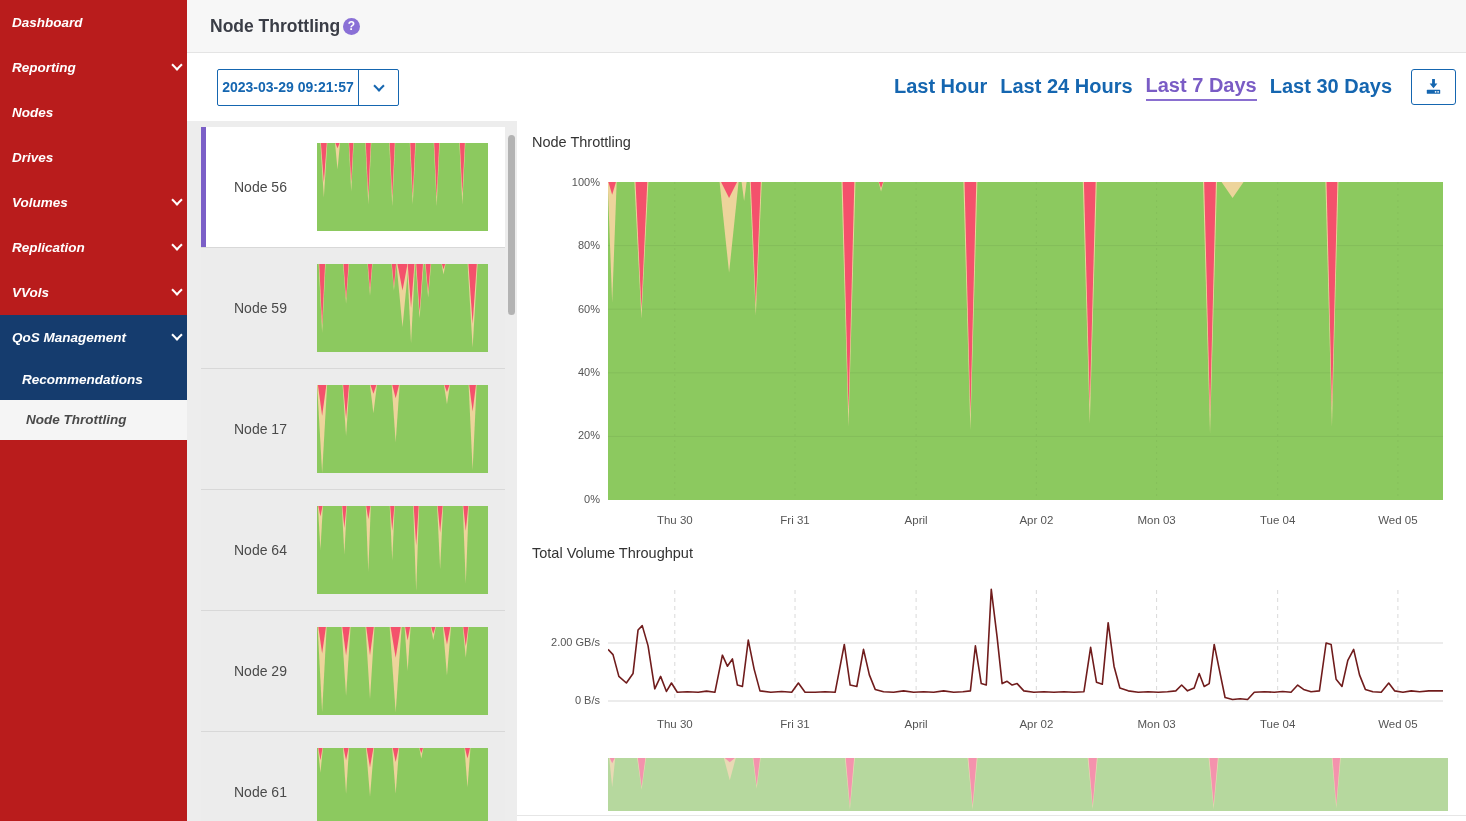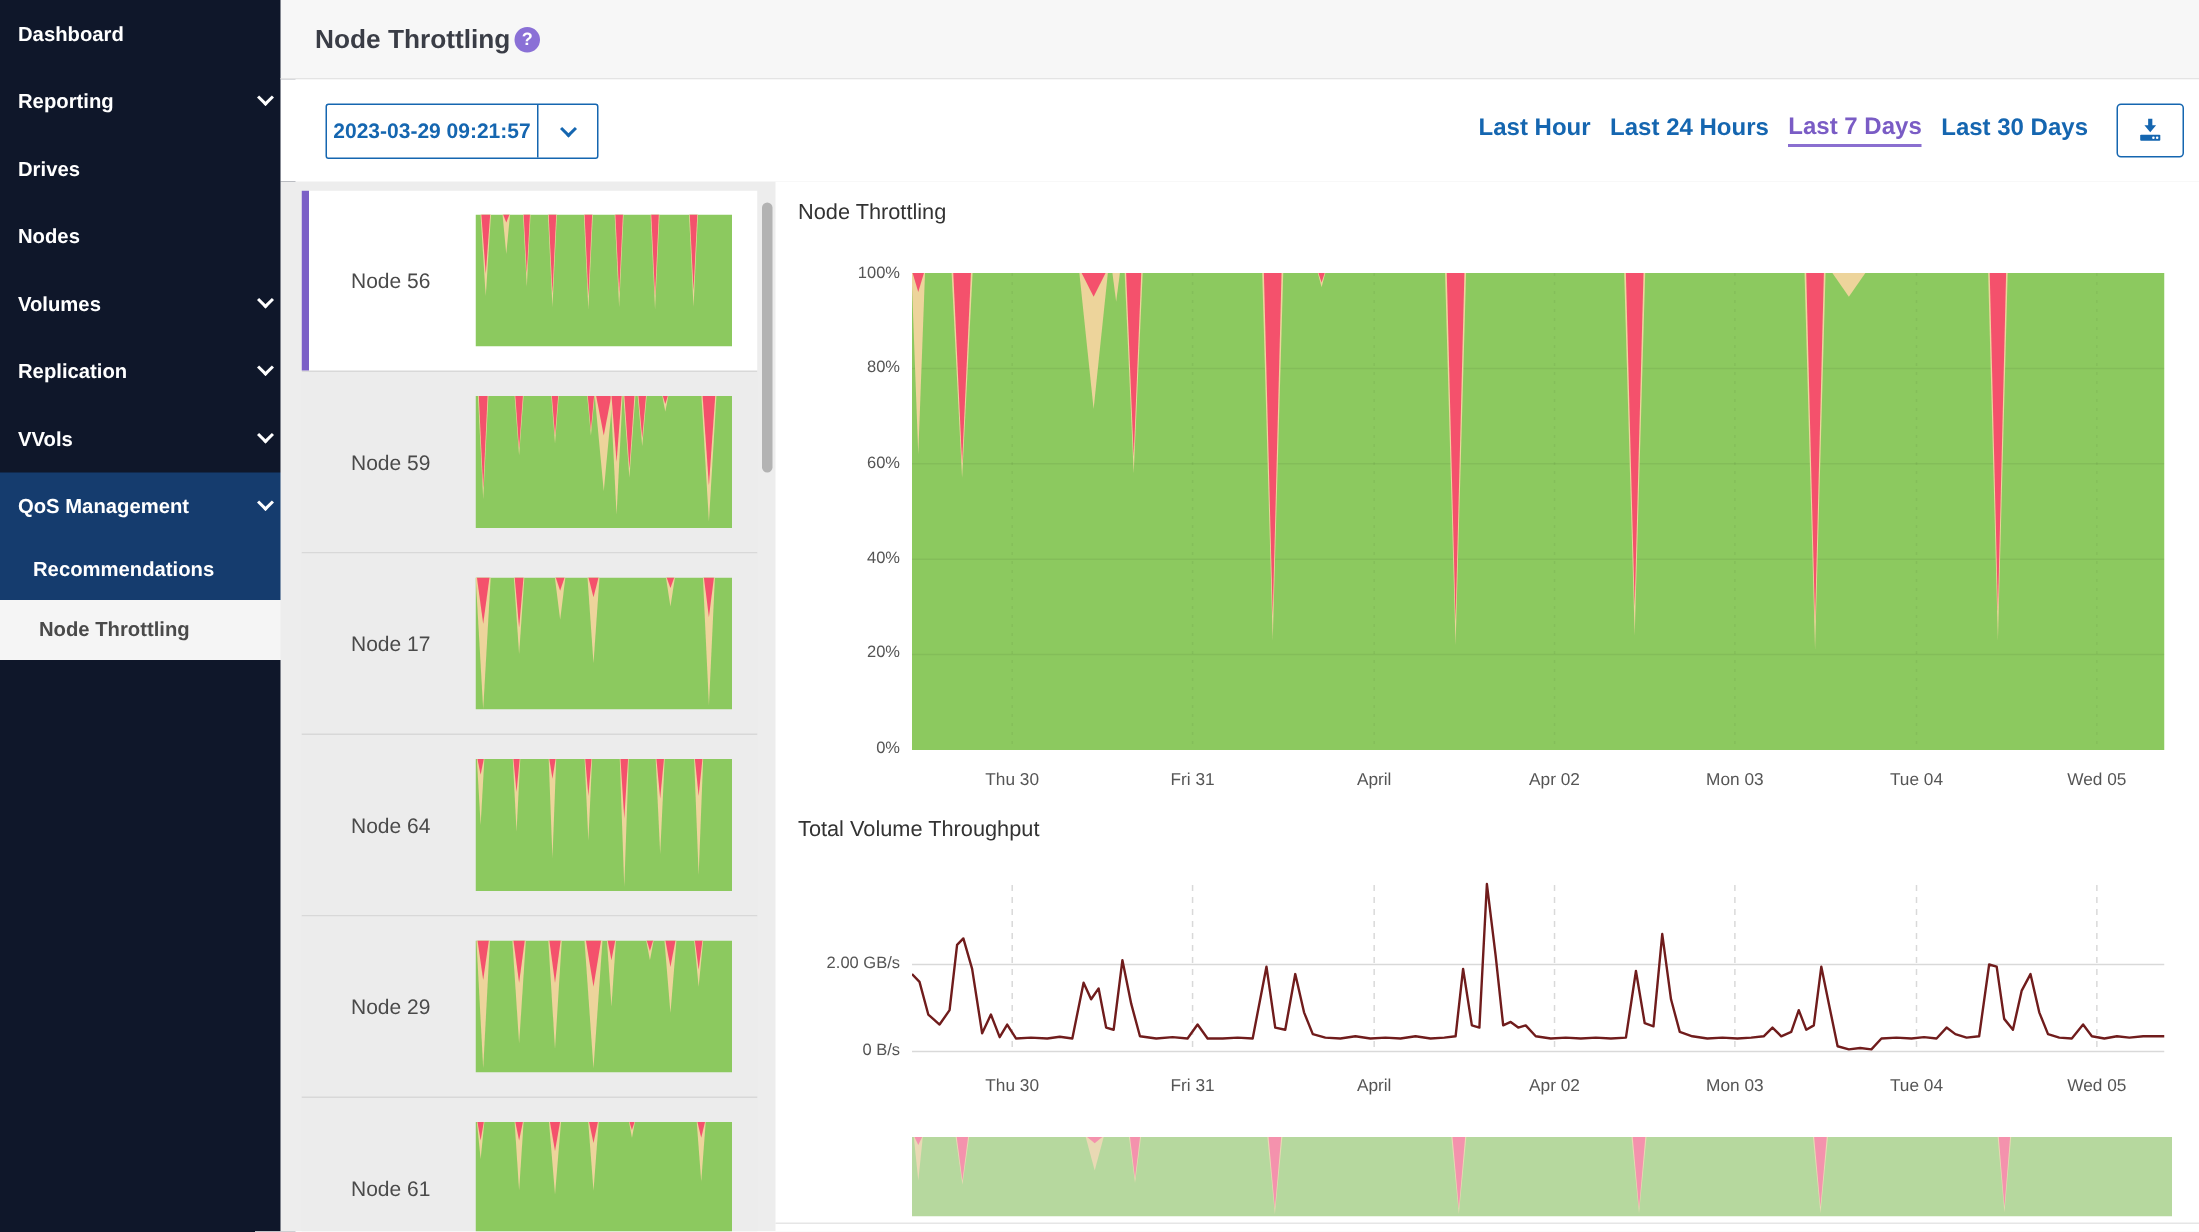--- a/index.html
+++ b/index.html
@@ -1,21 +1,21 @@
 <!DOCTYPE html>
 <html><head>
 <meta charset="utf-8">
 <style>
   * { margin:0; padding:0; box-sizing:border-box; }
   html,body { width:1466px; height:821px; overflow:hidden; background:#fff;
     font-family:"Liberation Sans", sans-serif; }
   #app { position:relative; width:1466px; height:821px; }
 
   
-  #sidebar { position:absolute; left:0; top:0; width:197px; height:821px; background:#0f172a; }
+  #sidebar { position:absolute; left:0; top:0; width:197px; height:821px; background:#b91c1c;font-style:italic; }
   .side-item { position:relative; height:45px; line-height:45px; padding-left:12px;
     color:#fff; font-size:13.5px; font-weight:700; cursor:pointer; }
   .qos-wrap { background:#153c6e; }
   .sub-item { position:relative; height:40px; line-height:40px; padding-left:22px;
     color:#fff; font-size:13.5px; font-weight:700; cursor:pointer; }
   .sub-item.selected { background:#f5f5f5; color:#4a4a4a; padding-left:26px; }
   .chev { display:inline-block; width:8px; height:8px; border:solid currentColor;
     border-width:0 2.5px 2.5px 0; transform:rotate(45deg); }
   .side-chev { position:absolute; right:16px; top:50%; margin-top:-7px; color:#fff; }
 
@@ -32,21 +32,21 @@
   #toolbar { position:absolute; left:187px; top:53px; width:1279px; height:68px; background:#fff; }
   .datebox { position:absolute; top:16px; height:37px; display:flex; border:1px solid #1566b0;
     border-radius:2px; background:#fff; cursor:pointer; }
   .dval { display:block; width:140px; text-align:center; line-height:35px; color:#1566b0;
     font-size:14px; font-weight:700; }
   .dchev { display:flex; width:40px; align-items:center; justify-content:center;
     border-left:1px solid #1566b0; color:#1566b0; }
   .dchev .chev { margin-top:-3px; }
   #ranges { position:absolute; right:74px; top:0; height:68px; display:flex;
     align-items:center; gap:13px; }
-  .range-link { font-size:16px; font-weight:700; color:#1566b0; cursor:pointer;
+  .range-link { font-size:20px; font-weight:700; color:#1566b0; cursor:pointer;
     padding-bottom:2px; }
   .range-link.selected { color:#7a5cc5; border-bottom:2px solid #8a6fd0; }
   #download-btn { position:absolute; right:10px; top:16px; width:45px; height:36px;
     background:#fff; border:1px solid #1566b0; border-radius:3px; cursor:pointer;
     display:flex; align-items:center; justify-content:center; }
 
   
   #content { position:absolute; left:187px; top:121px; width:1279px; height:700px;
     background:#ededed; overflow:hidden; }
 
@@ -74,22 +74,22 @@
   #panel-bottom-line { position:absolute; left:0; top:694px; width:949px; height:1px; background:#e6e6e6; }
 </style>
 </head>
 <body>
 
 <div id="app">
 
   <div id="sidebar">
       <div class="side-item"><span>Dashboard</span></div>
       <div class="side-item"><span>Reporting</span><i class="chev side-chev"></i></div>
+      <div class="side-item"><span>Nodes</span></div>
       <div class="side-item"><span>Drives</span></div>
-      <div class="side-item"><span>Nodes</span></div>
       <div class="side-item"><span>Volumes</span><i class="chev side-chev"></i></div>
       <div class="side-item"><span>Replication</span><i class="chev side-chev"></i></div>
       <div class="side-item"><span>VVols</span><i class="chev side-chev"></i></div>
       <div class="qos-wrap">
         <div class="side-item"><span>QoS Management</span><i class="chev side-chev"></i></div>
         <div class="sub-item"><span>Recommendations</span></div>
       </div>
       <div class="sub-item selected"><span>Node Throttling</span></div>
     </div>
 

